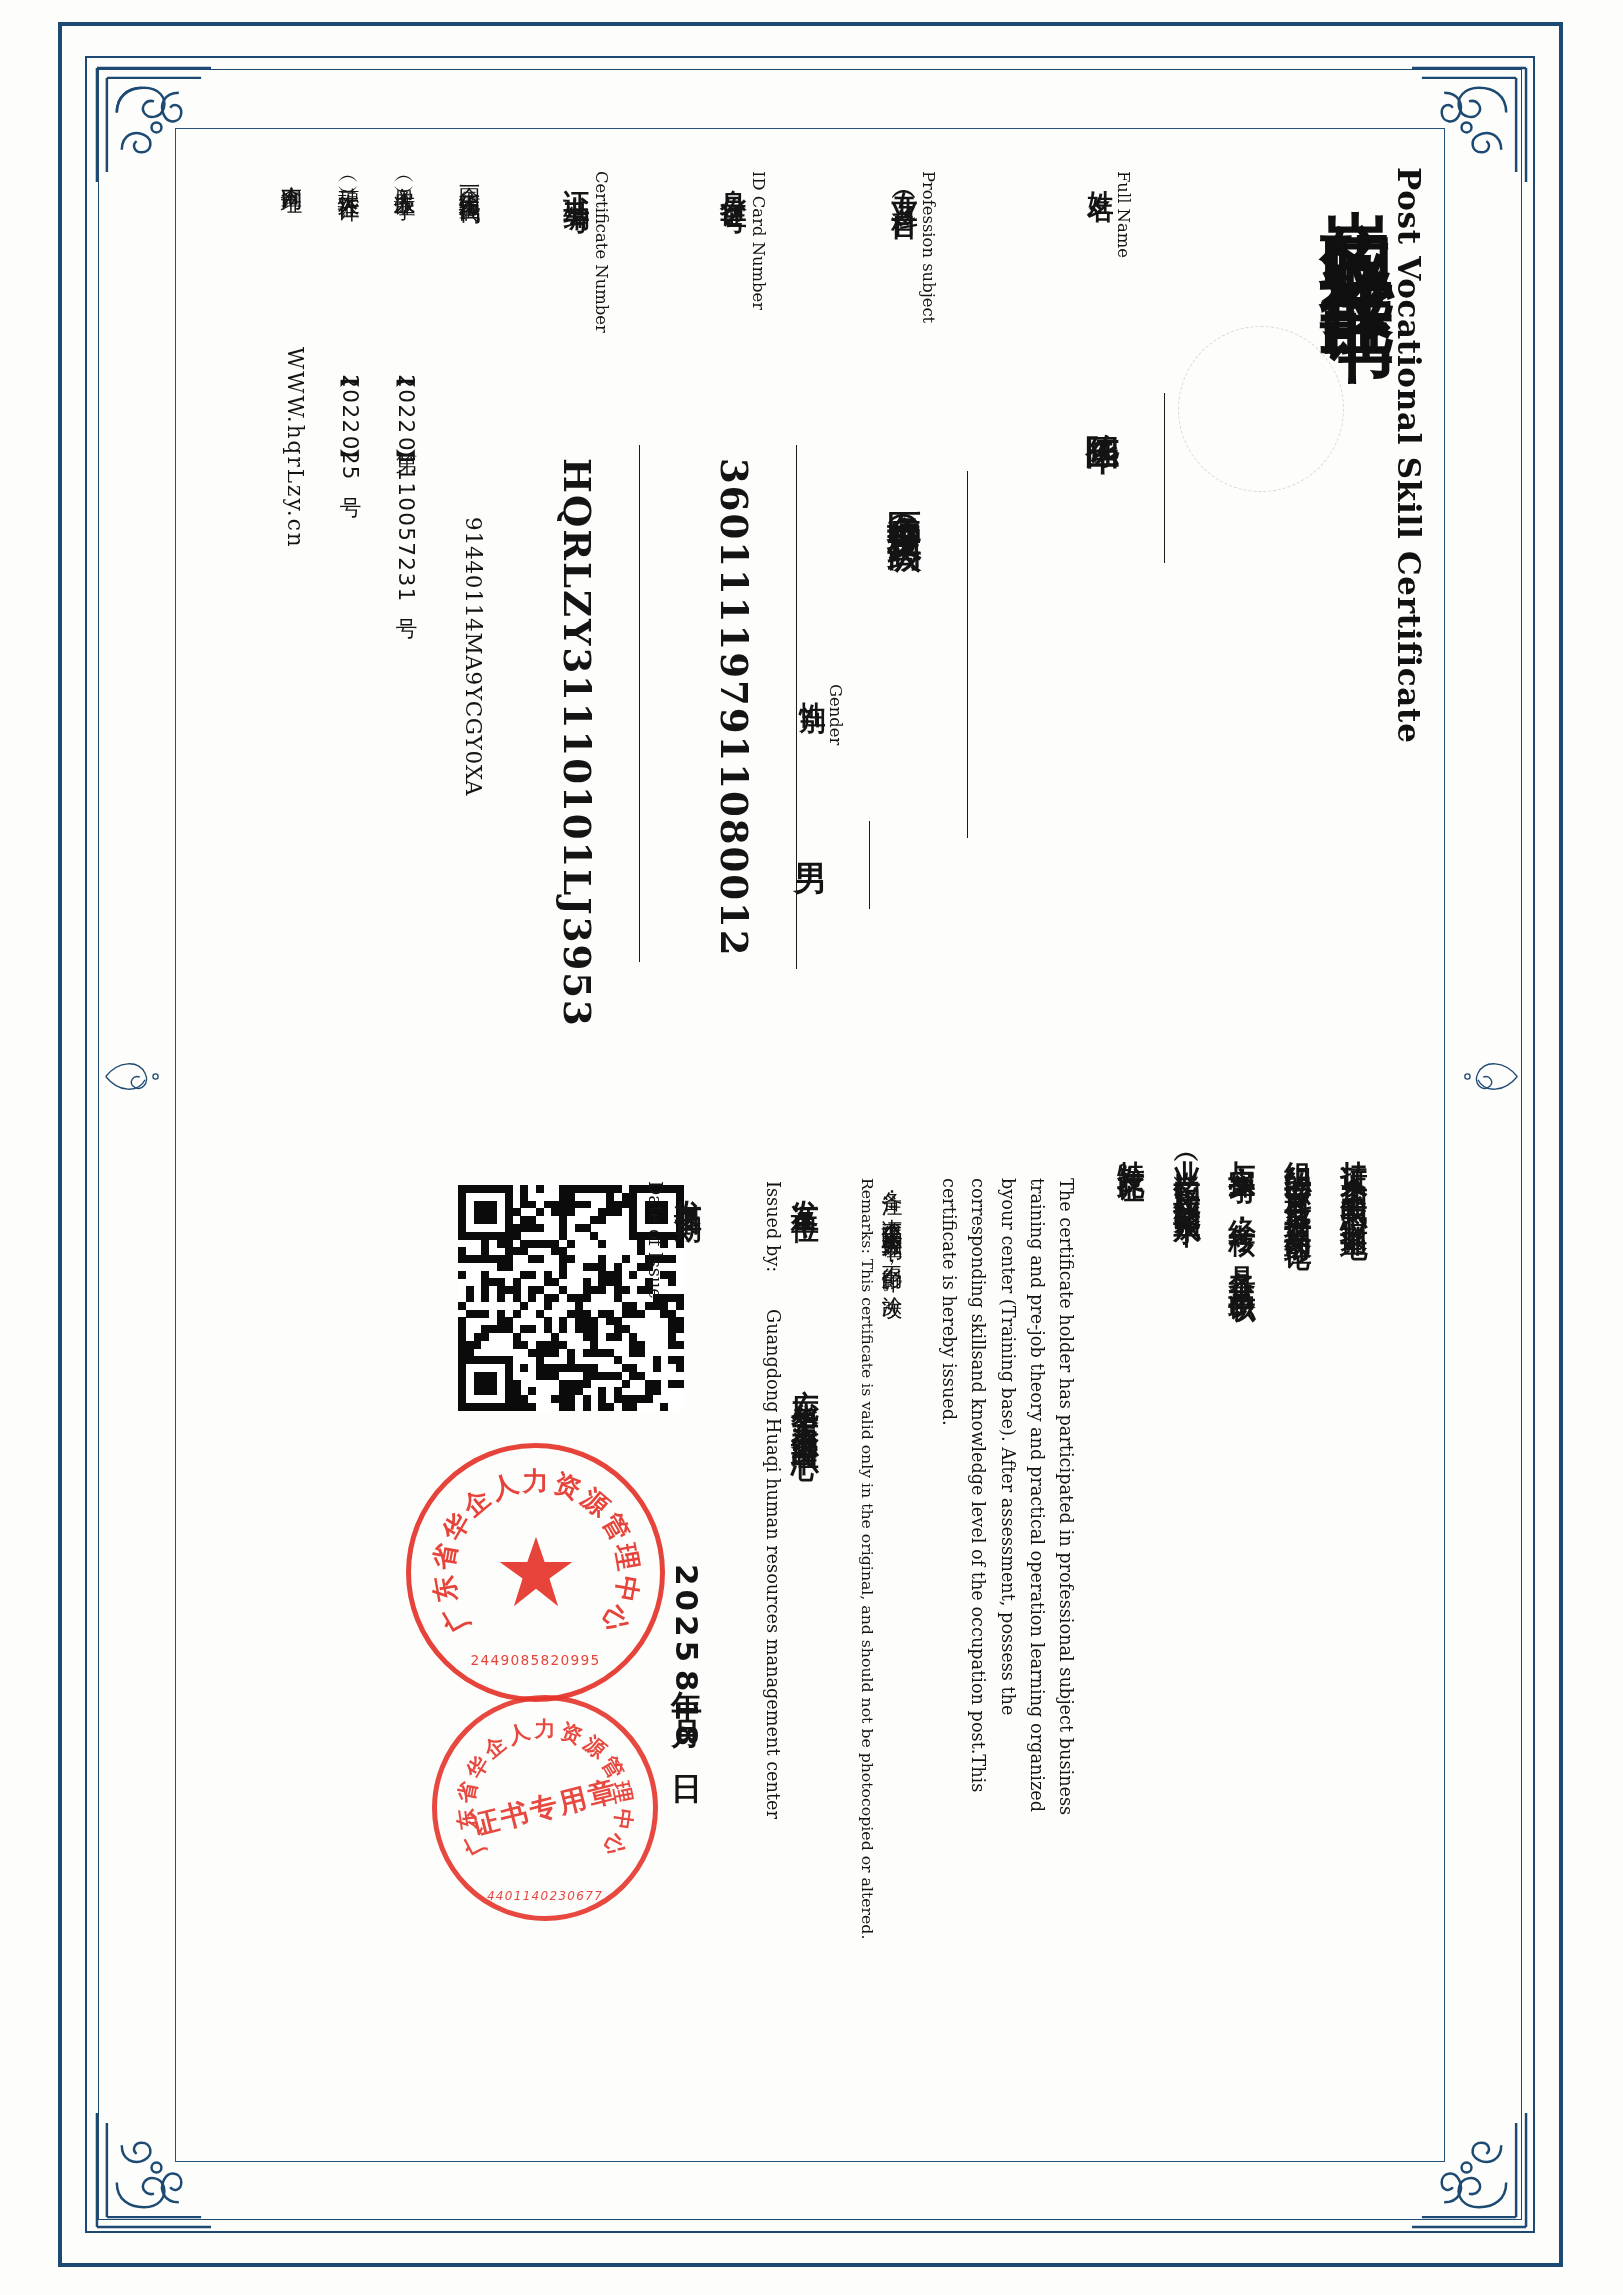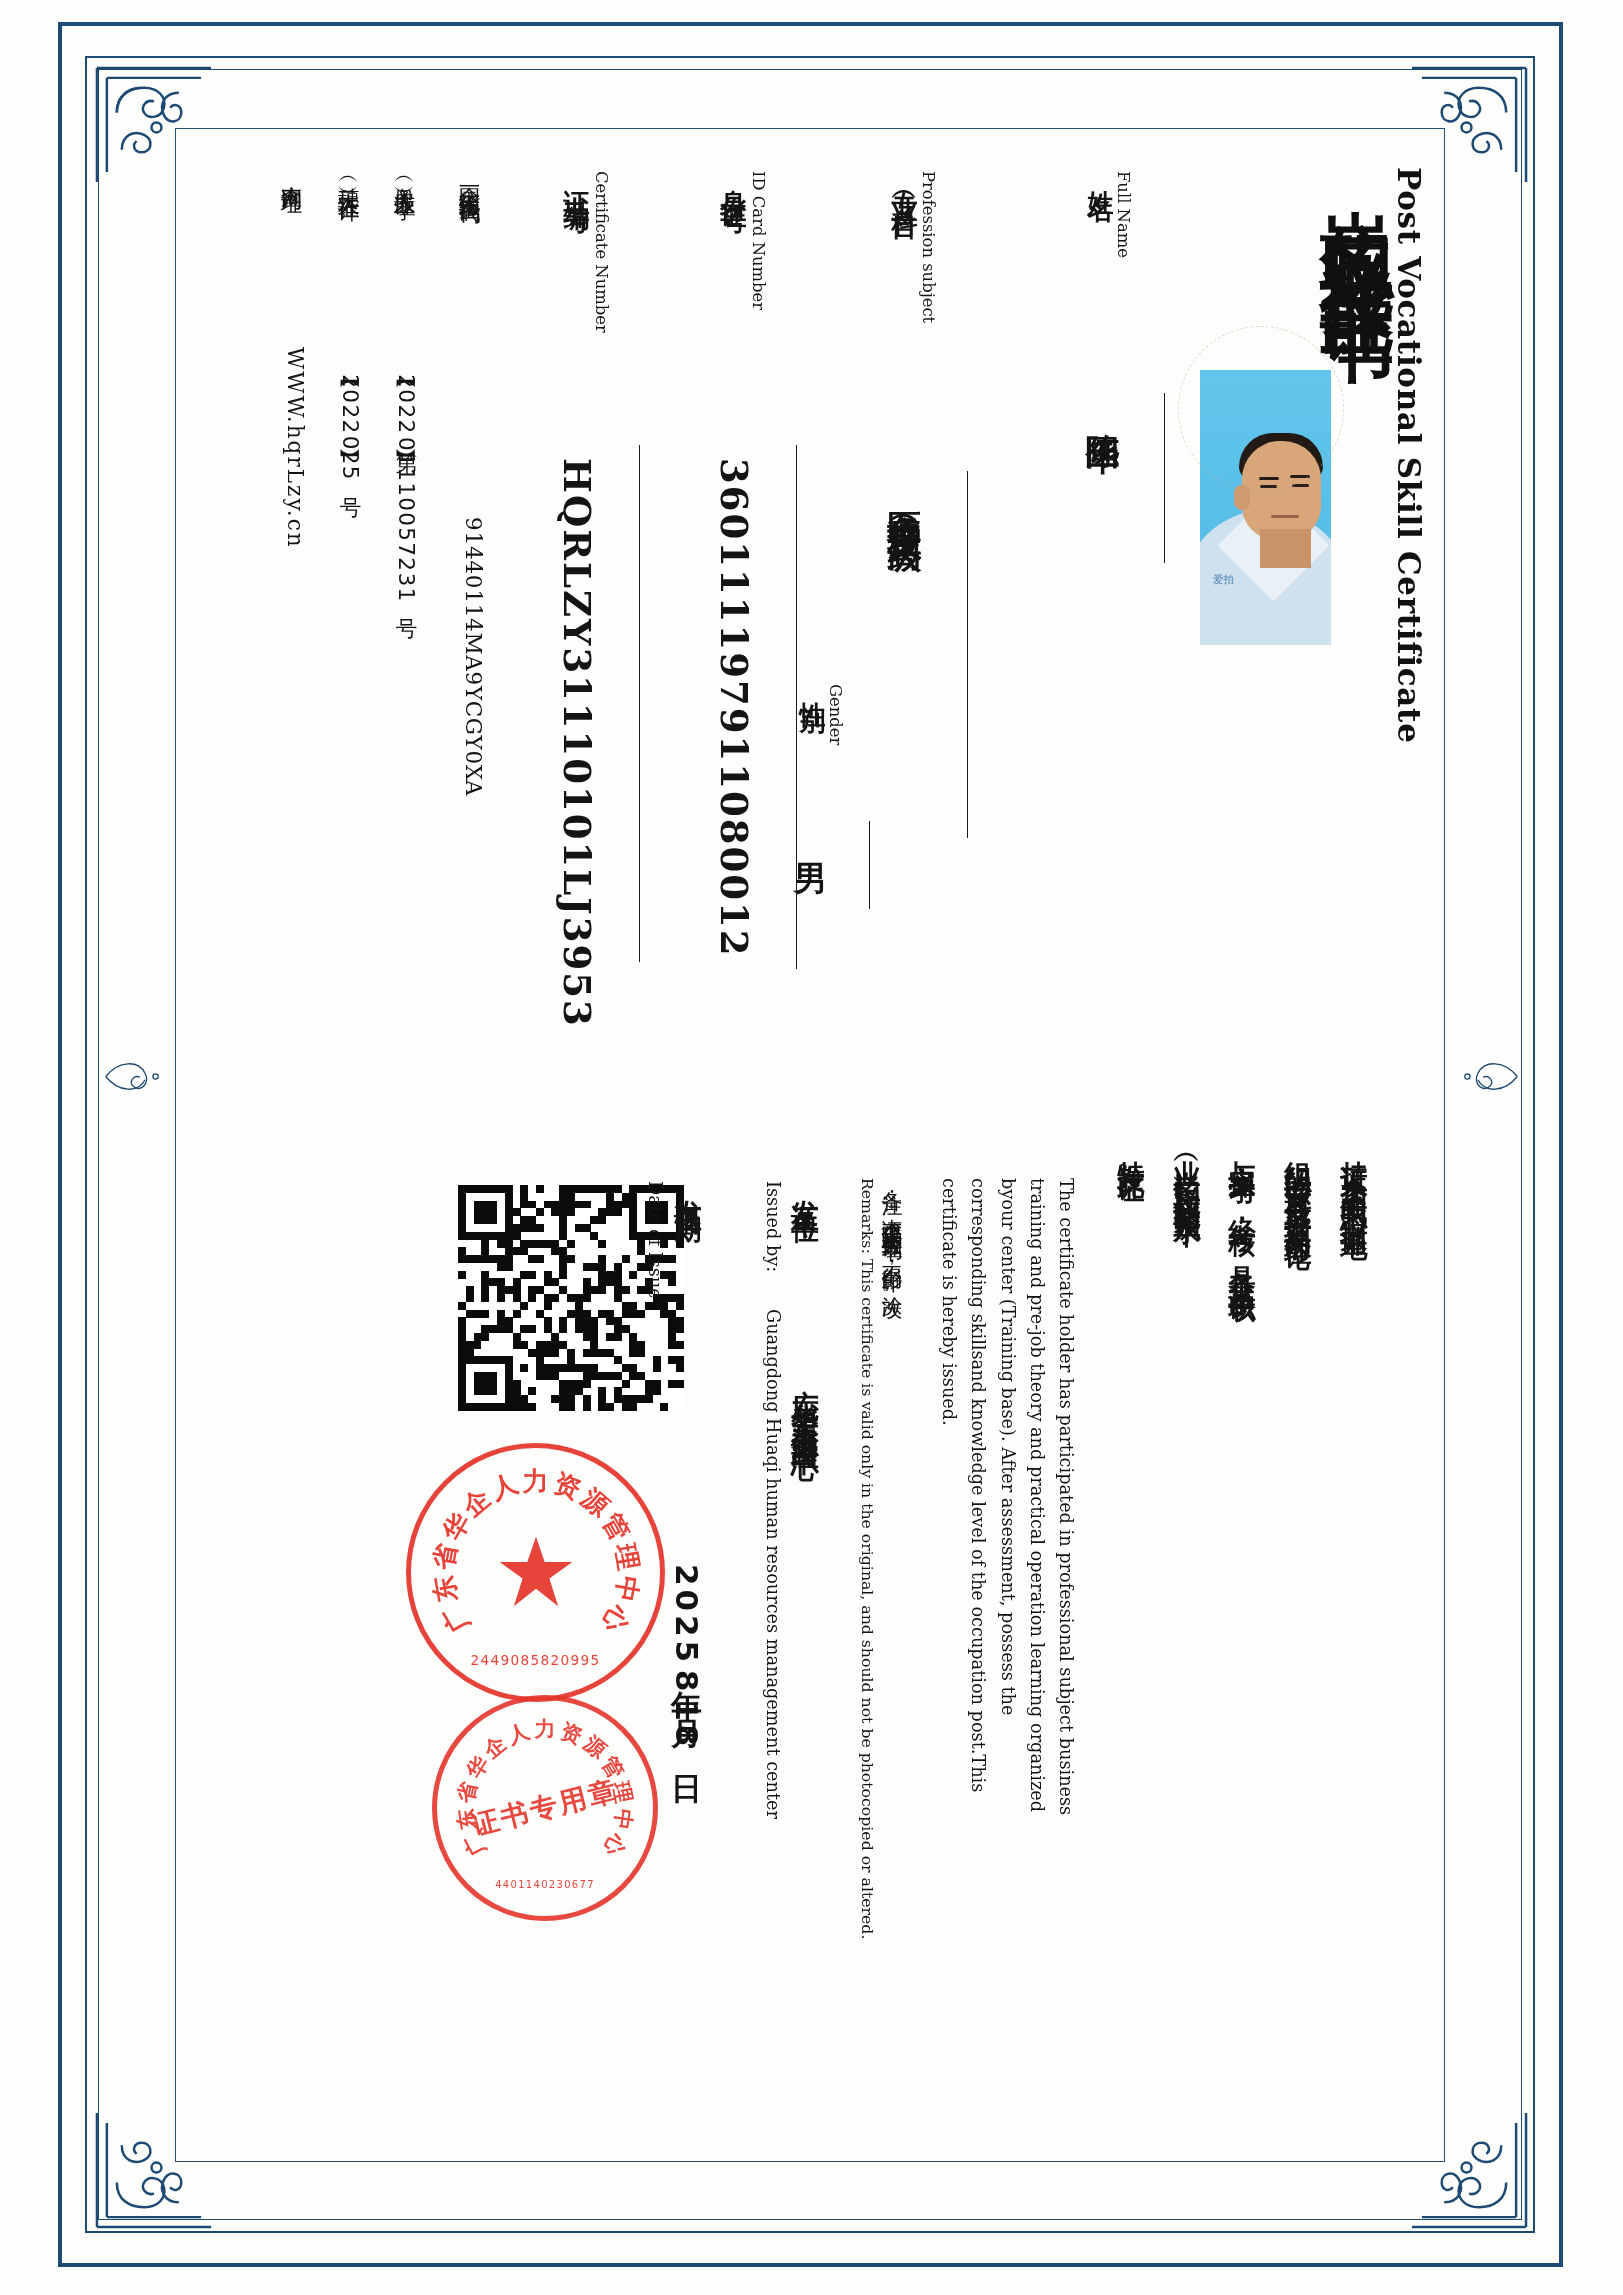--- a/index.html
+++ b/index.html
@@ -304,24 +304,25 @@
     position: absolute;
     left: 50%; top: 50%;
     font-size: 22px;
     font-weight: bold;
     transform-origin: 0 0;
     color: #e5352b;
   }
   #seal-oval .code {
     position: absolute;
     left: 50%;
-    bottom: 26px;
+    bottom: 13px;
     transform: translateX(-50%);
-    font-size: 10px;
+    font-size: 12px;
     letter-spacing: 1.3px;
+    font-style: italic;
   }
 </style>
 </head>
 <body>
 
 <div id="page">
 
   <div class="frame-outer"></div>
   <div class="frame-mid"></div>
   <div class="frame-inner"></div>
@@ -380,35 +381,20 @@
     <svg viewBox="0 0 120 90" fill="none" stroke="currentColor" stroke-width="2">
       <path d="M10 45 C30 20 60 20 70 40 C78 56 62 70 52 60 C45 53 52 42 62 46"></path>
       <path d="M10 45 C30 70 60 70 70 50"></path>
       <circle cx="86" cy="45" r="4"></circle>
     </svg>
   </div>
 
   <div class="v cn" id="title-cn">岗位职业技能证书</div>
   <div class="v-lat ser" id="title-en">Post Vocational Skill Certificate</div>
 
-  <div id="photo">
-    <div class="sky"></div>
-    <div class="shoulders"></div>
-    <div class="collar"></div>
-    <div class="hair"></div>
-    <div class="head"></div>
-    <div class="ear"></div>
-    <div class="brow l"></div>
-    <div class="brow r"></div>
-    <div class="eye l"></div>
-    <div class="eye r"></div>
-    <div class="mouth"></div>
-    <div class="neck"></div>
-    <div class="wm">爱拍</div>
-  </div>
   <div id="photo-seal"></div>
 
   <div class="v cn fld-label" style="right:504px; top:169px;">姓名</div>
   <div class="v-lat ser fld-sub" style="right:490px; top:171px;">Full Name</div>
   <div class="v cn fld-val" style="right:497px; top:406px;">陈国华</div>
   <div class="underline-v" style="right:458px; top:393px; height:170px;"></div>
 
   <div class="v cn fld-label" style="right:792px; top:681px;">性别</div>
   <div class="v-lat ser fld-sub" style="right:778px; top:684px;">Gender</div>
   <div class="v cn fld-val" style="right:789px; top:835px;">男</div>

